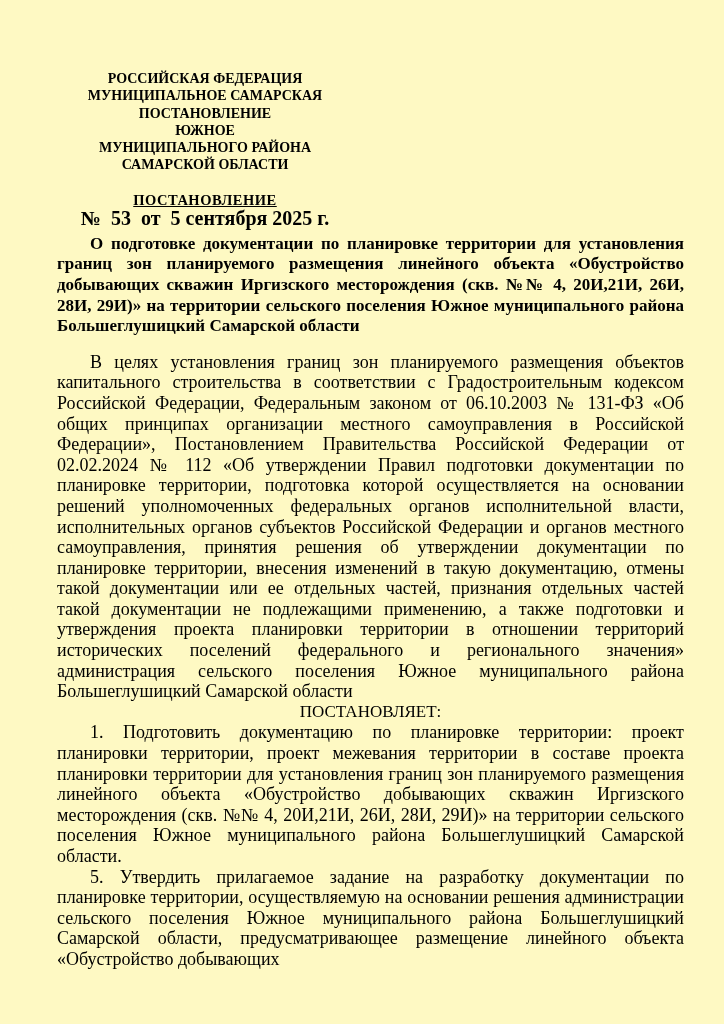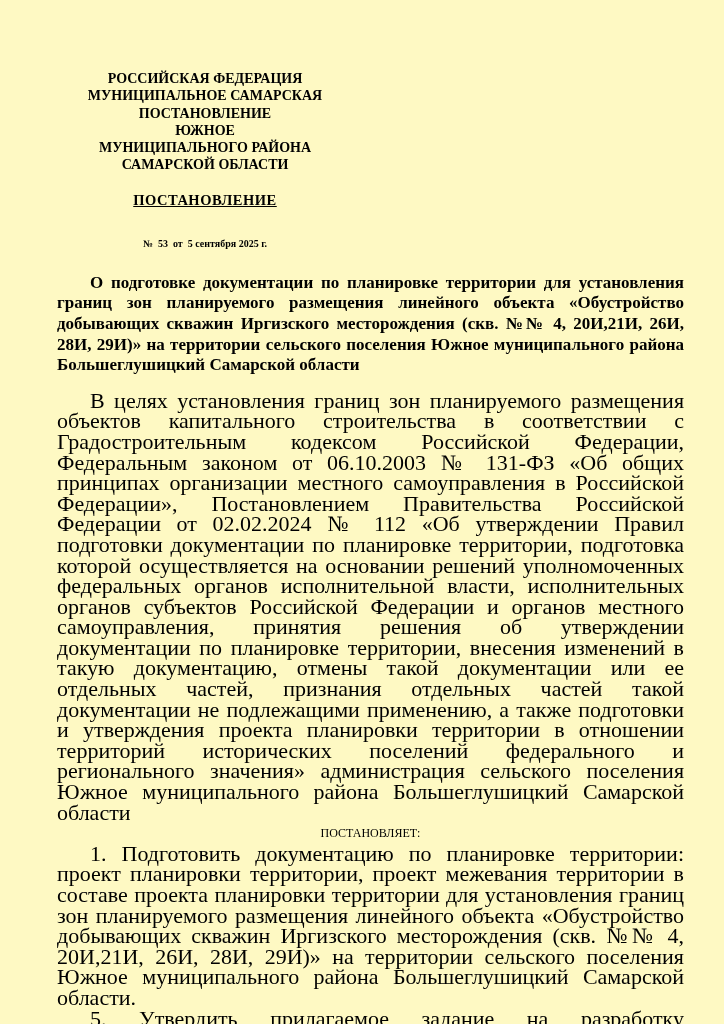--- a/index.html
+++ b/index.html
@@ -38,47 +38,47 @@
     font-size: 14.5px;
     line-height: 18px;
     margin-top: 17px;
     letter-spacing: 0.5px;
     text-decoration: underline;
   }
   .doc-number {
     width: 296px;
     text-align: center;
     font-weight: bold;
-    font-size: 10px;
+    font-size: 20px;
     line-height: 18px;
-    margin-top: 26px;
+    margin-top: 0;
     white-space: pre-wrap;
   }
   .doc-title {
-    margin-top: 20px;
+    margin-top: 7px;
     width: 627px;
     font-weight: bold;
     font-size: 17px;
     line-height: 20.6px;
     text-align: justify;
     text-indent: 33px;
   }
   .body-paragraph {
     width: 627px;
-    font-size: 22px;
+    font-size: 18px;
     line-height: 20.6px;
     text-align: justify;
     text-indent: 33px;
   }
   .preamble {
     margin-top: 15px;
   }
   .resolve-heading {
     width: 627px;
-    font-size: 12px;
+    font-size: 17px;
     line-height: 20.6px;
     text-align: center;
   }
 </style>
 </head>
 <body>
 
 <div class="page">
 
   <div class="letterhead">

